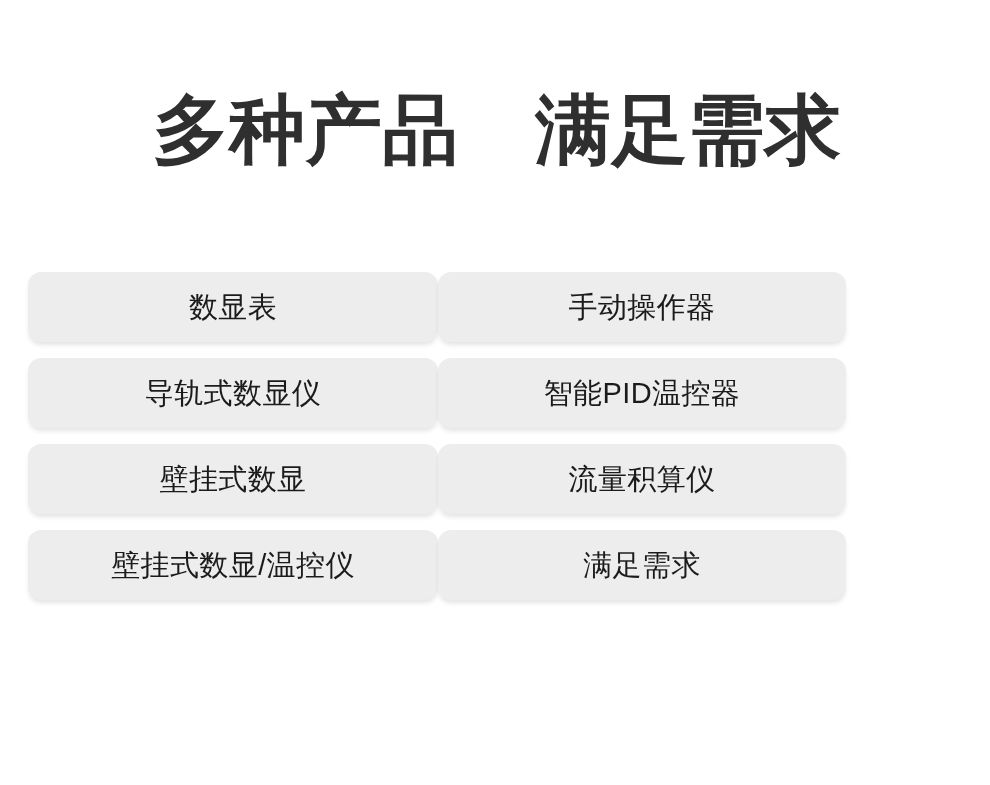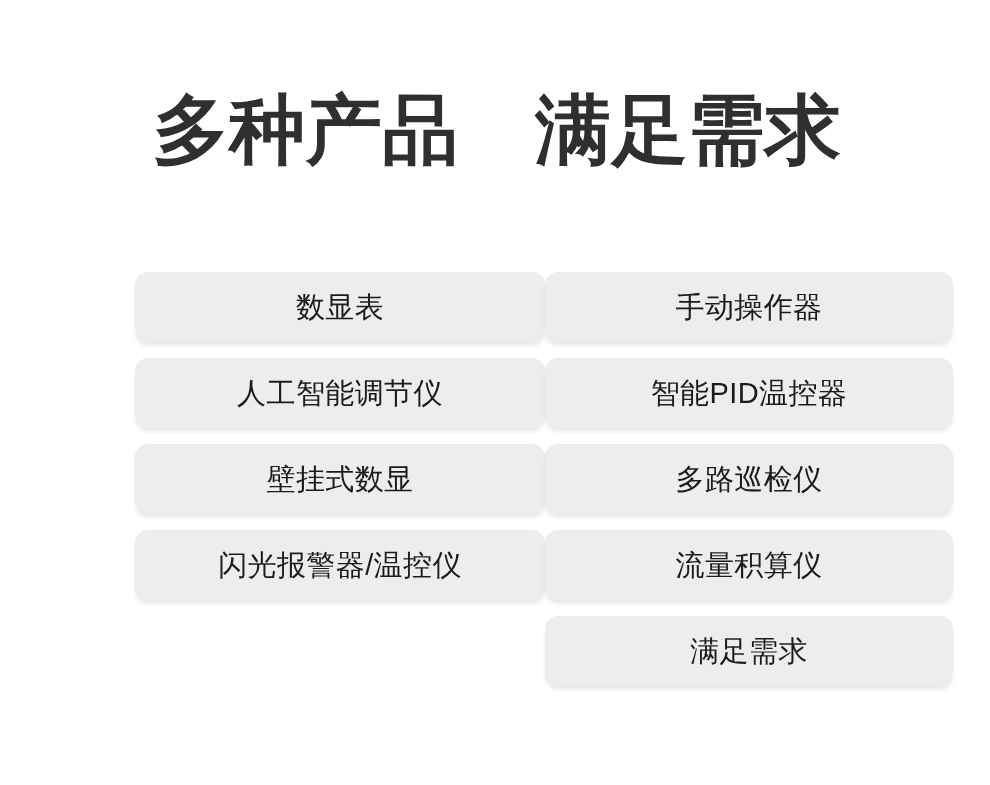--- a/index.html
+++ b/index.html
@@ -38,22 +38,22 @@
     white-space: pre;
   }
 
   
   .pill-grid {
     position: absolute;
     left: 0;
     top: 272px;
     width: 990px;
     display: flex;
-    justify-content: flex-end;
-    padding: 0 37px;
+    justify-content: flex-start;
+    padding: 0 28px;
   }
 
   .pill-column {
     width: 410px;
     display: flex;
     flex-direction: column;
     gap: 16px;
   }
 
   .pill-column.right { width: 408px; }
@@ -85,39 +85,36 @@
 
   <h1 class="heading">多种产品　满足需求</h1>
 
   <div class="pill-grid">
 
     <div class="pill-column left">
       <div class="pill">
         <span class="pill-label">数显表</span>
       </div>
       <div class="pill">
-        <span class="pill-label">人工智能调节仪</span>
+        <span class="pill-label">导轨式数显仪</span>
       </div>
       <div class="pill">
         <span class="pill-label">壁挂式数显</span>
       </div>
       <div class="pill">
-        <span class="pill-label">闪光报警器/温控仪</span>
+        <span class="pill-label">壁挂式数显/温控仪</span>
       </div>
     </div>
 
     <div class="pill-column right">
       <div class="pill">
         <span class="pill-label">手动操作器</span>
       </div>
       <div class="pill">
         <span class="pill-label">智能PID温控器</span>
-      </div>
-      <div class="pill">
-        <span class="pill-label">多路巡检仪</span>
       </div>
       <div class="pill">
         <span class="pill-label">流量积算仪</span>
       </div>
       <div class="pill">
         <span class="pill-label">满足需求</span>
       </div>
     </div>
 
   </div>

